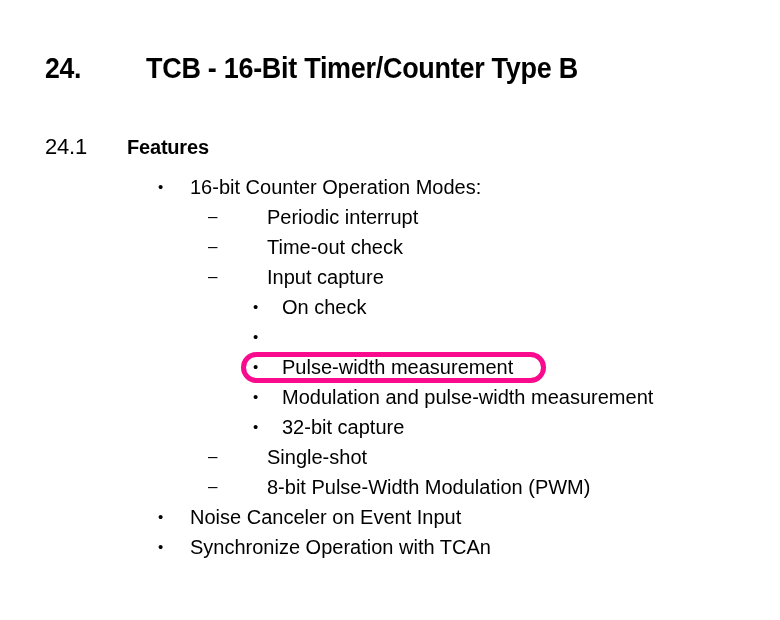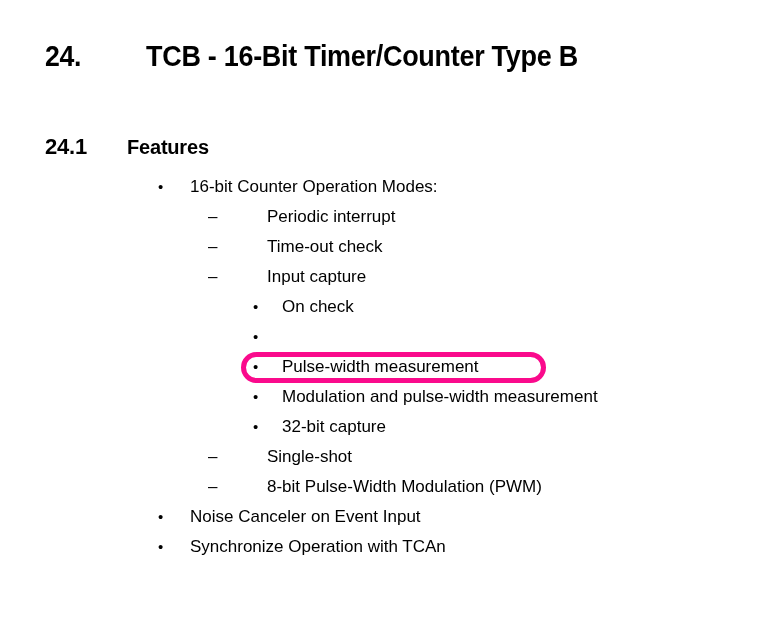--- a/index.html
+++ b/index.html
@@ -19,21 +19,21 @@
   .page {
     position: relative;
     width: 780px;
     height: 620px;
   }
 
   
   .chapter-heading {
     position: absolute;
     left: 45px;
-    top: 40px;
+    top: 52px;
     display: flex;
     align-items: flex-end;
     white-space: nowrap;
   }
   .chapter-num {
     font-size: 29px;
     font-weight: bold;
     letter-spacing: -0.3px;
     transform: scaleX(0.92);
     transform-origin: left bottom;
@@ -53,21 +53,21 @@
   .section-heading {
     position: absolute;
     left: 45px;
     top: 134px;
     display: flex;
     align-items: baseline;
     white-space: nowrap;
   }
   .section-num {
     font-size: 22px;
-    font-weight: bold;
+    font-weight: normal;
     letter-spacing: -0.2px;
     display: inline-block;
   }
   .section-title {
     font-size: 20px;
     font-weight: bold;
     letter-spacing: -0.2px;
     margin-left: 40px;
     display: inline-block;
   }
@@ -86,21 +86,21 @@
     white-space: nowrap;
   }
   .li-marker {
     position: absolute;
     font-size: 17px;
     line-height: 30px;
     text-align: left;
   }
   .li-text {
     position: absolute;
-    font-size: 17px;
+    font-size: 20px;
     line-height: 30px;
   }
 
   
   .lvl1 > .li-marker { left: 158px; font-size: 15px; }
   .lvl1 > .li-text   { left: 190px; }
   
   .lvl2 > .li-marker { left: 208px; }
   .lvl2 > .li-text   { left: 235px; margin-left: 32px; }
   

